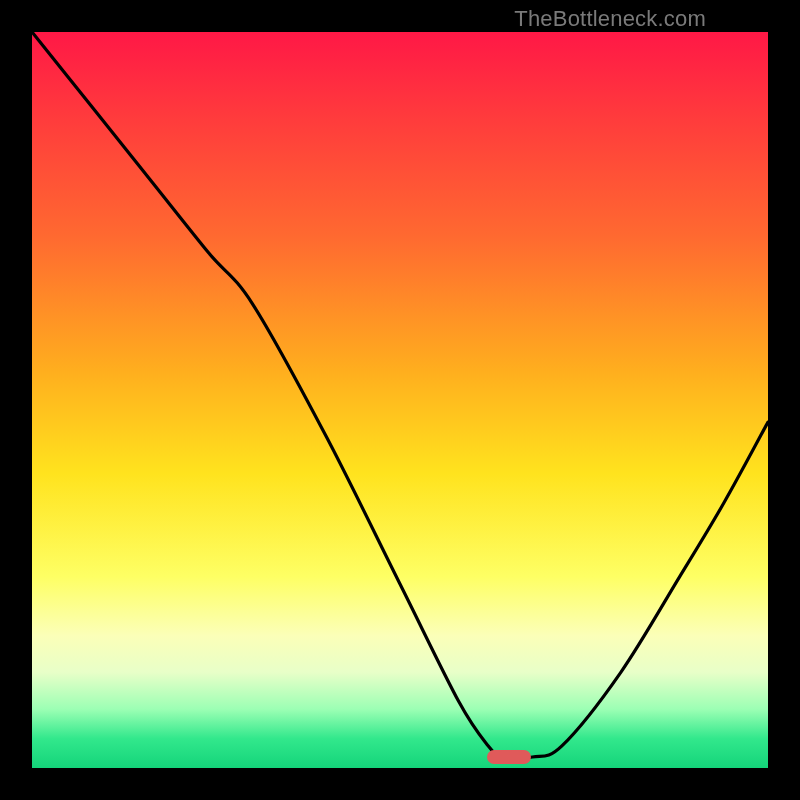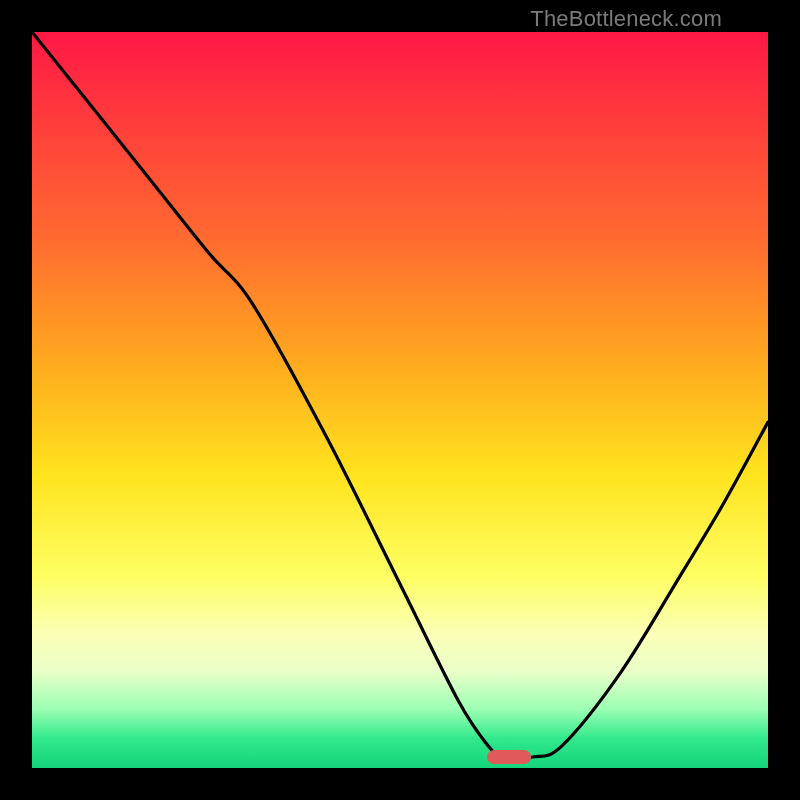--- a/index.html
+++ b/index.html
@@ -11,21 +11,20 @@
     overflow: hidden;
     font-family: Arial, Helvetica, sans-serif;
   }
   .frame {
     position: absolute;
     left: 0;
     top: 0;
     width: 716px;
     height: 800px;
     background: #000;
-    padding-left: 16px;
   }
   .plot-area {
     position: absolute;
     left: 32px;
     top: 32px;
     width: 736px;
     height: 736px;
     background: linear-gradient(to bottom,
       #ff1846 0%,
       #ff3c3c 12%,

